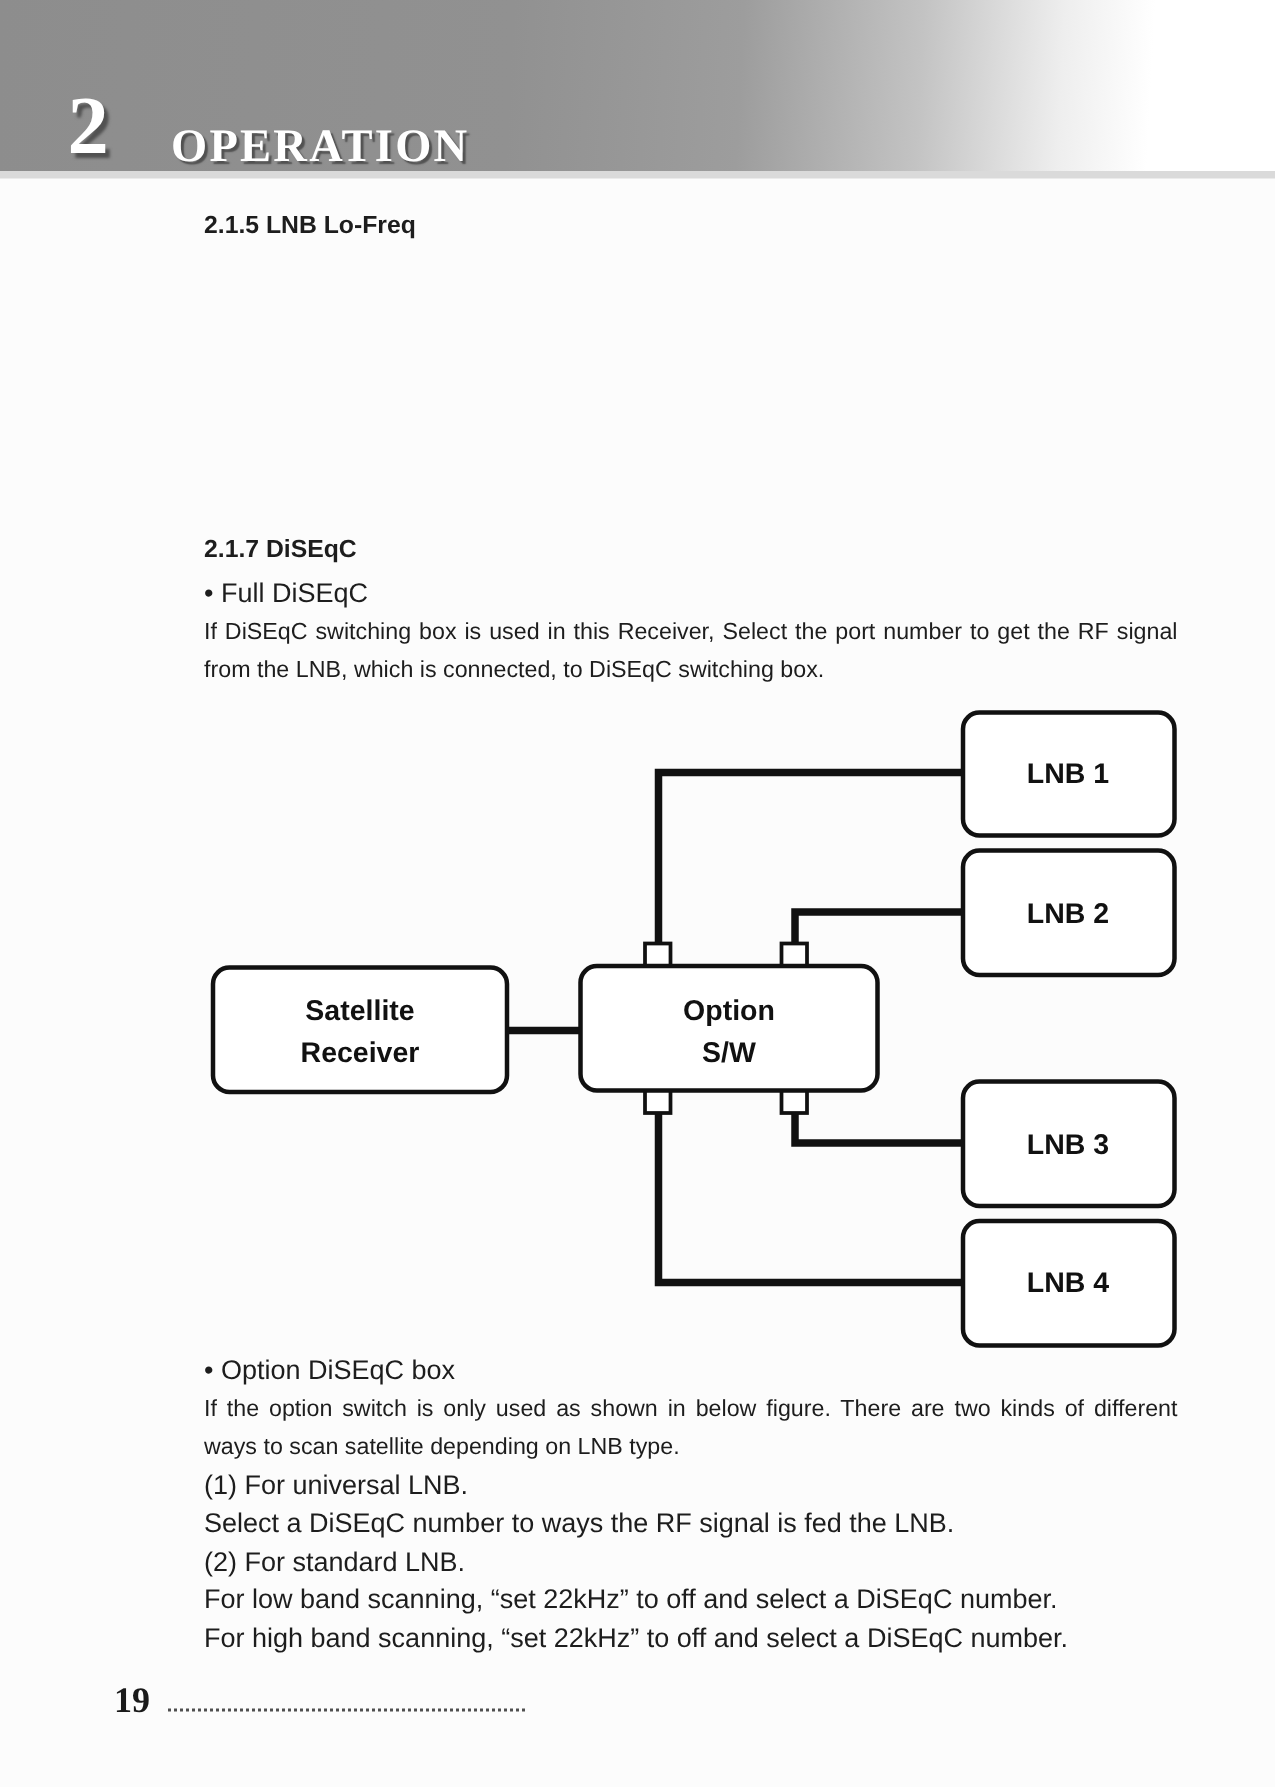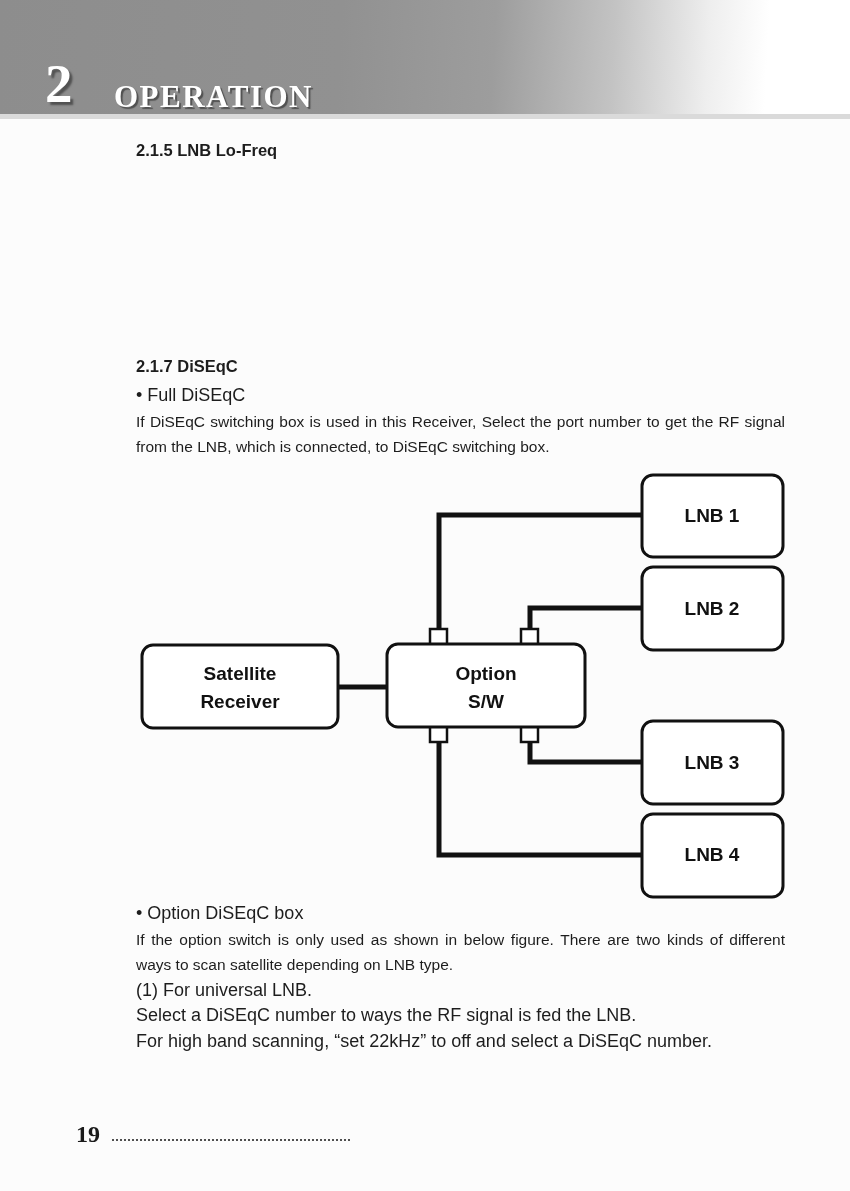--- a/index.html
+++ b/index.html
@@ -171,20 +171,22 @@
       <rect class="nodebox" x="642" y="814" width="141" height="83" rx="11"></rect>
       <text class="nodelabel" x="712" y="861">LNB 4</text>
     </g>
   </svg>
 
   <section class="sec sec-4">
     <div class="line">• Option DiSEqC box</div>
     <p>If the option switch is only used as shown in below figure. There are two kinds of different ways to scan satellite depending on LNB type.</p>
     <div class="line">(1) For universal LNB.</div>
     <div class="line">Select a DiSEqC number to ways the RF signal is fed the LNB.</div>
+    <div class="line">(2) For standard LNB.</div>
+    <div class="line">For low band scanning, “set 22kHz” to off and select a DiSEqC number.</div>
     <div class="line">For high band scanning, “set 22kHz” to off and select a DiSEqC number.</div>
   </section>
 
   <footer>
     <span class="pagenum">19</span>
     <span class="dotted-rule"></span>
   </footer>
 
 </div>
 

